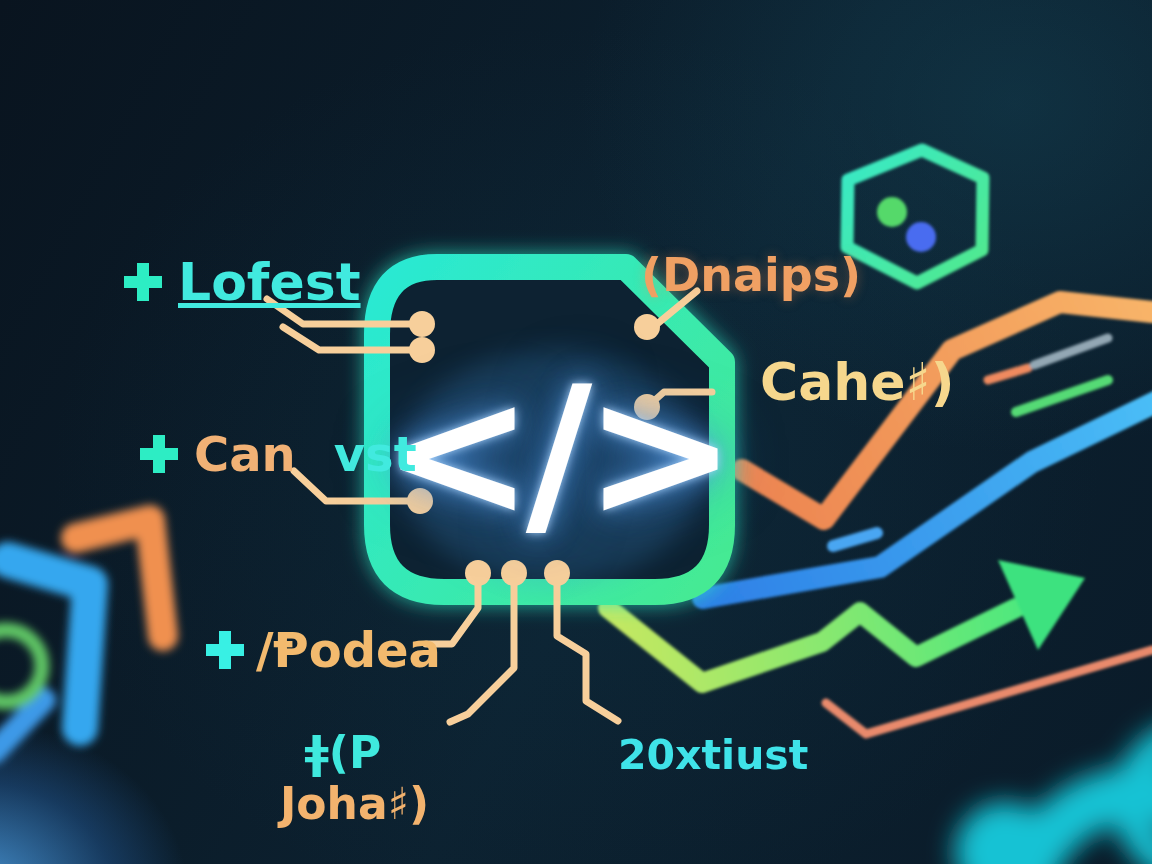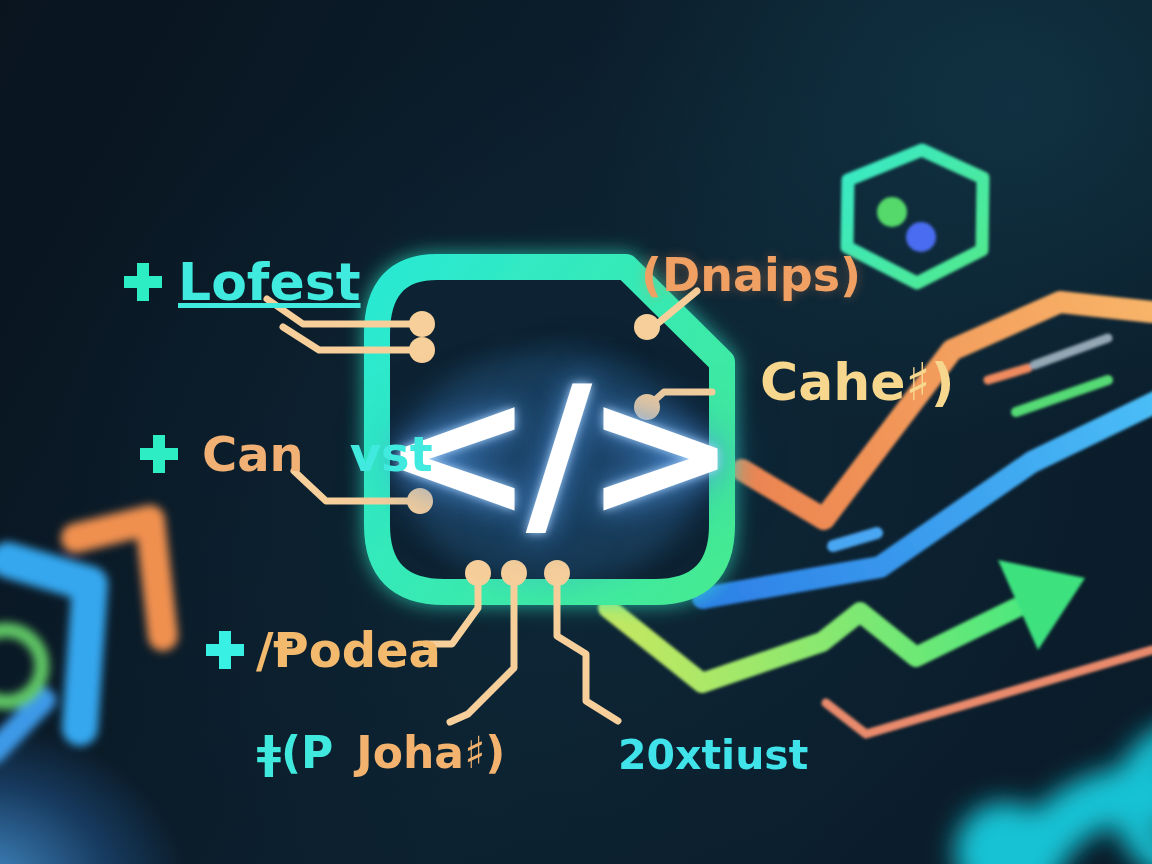--- a/index.html
+++ b/index.html
@@ -25,27 +25,27 @@
     text-shadow:0 0 10px rgba(175,215,255,0.95),0 0 30px rgba(90,160,235,0.85),0 0 65px rgba(50,120,210,0.6);
   }
   .callout{position:absolute;z-index:3;display:flex;align-items:center;white-space:nowrap;font-weight:700;}
   .plus{position:relative;width:38px;height:38px;flex:0 0 auto;}
   .plus::before{content:"";position:absolute;left:0;top:50%;transform:translateY(-50%);width:100%;height:12px;background:currentColor;}
   .plus::after{content:"";position:absolute;top:0;left:50%;transform:translateX(-50%);height:100%;width:12px;background:currentColor;}
   .c-lofest{left:124px;top:252px;gap:16px;font-size:52px;color:#41eadf;text-decoration:underline;}
   .c-lofest .plus{color:#2dedc4;}
   .c-dnaips{left:641px;top:248px;font-size:46px;color:#f0a063;text-shadow:0 0 12px rgba(240,140,80,0.35);align-items:flex-end;}
   .c-cahe{left:733px;top:352px;font-size:52px;color:#f6d78d;margin-left:27px;}
-  .c-canvst{left:140px;top:426px;gap:24px;font-size:48px;}
+  .c-canvst{left:140px;top:426px;gap:16px;font-size:48px;}
   .c-canvst .plus{color:#2dedc4;}
   .c-canvst .w1{color:#f1b175;}
   .c-canvst .w2{color:#41eadf;margin-left:22px;}
   .c-odea{left:206px;top:622px;gap:12px;font-size:48px;color:#f3ba6e;text-align:center;}
   .c-odea .plus{color:#38f0e4;}
-  .c-pjoha{left:257px;top:727px;font-size:44px;}
+  .c-pjoha{left:257px;top:727px;font-size:44px;flex-direction:column;}
   .c-pjoha .p1{color:#3fe9de;}
   .c-pjoha .p2{color:#f3b36e;margin-left:23px;}
   .c-xtiust{left:618px;top:731px;font-size:41px;color:#3fe3e9;}
 </style>
 </head>
 <body>
 
 <div class="stage">
 
   <svg class="scene" width="1152" height="864" viewBox="0 0 1152 864">

